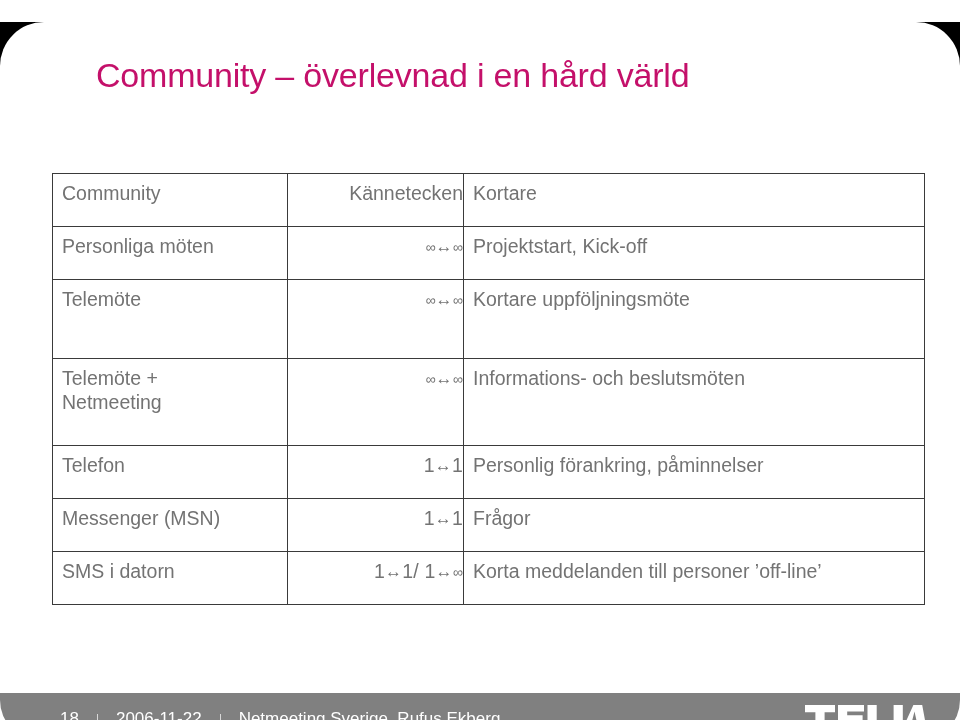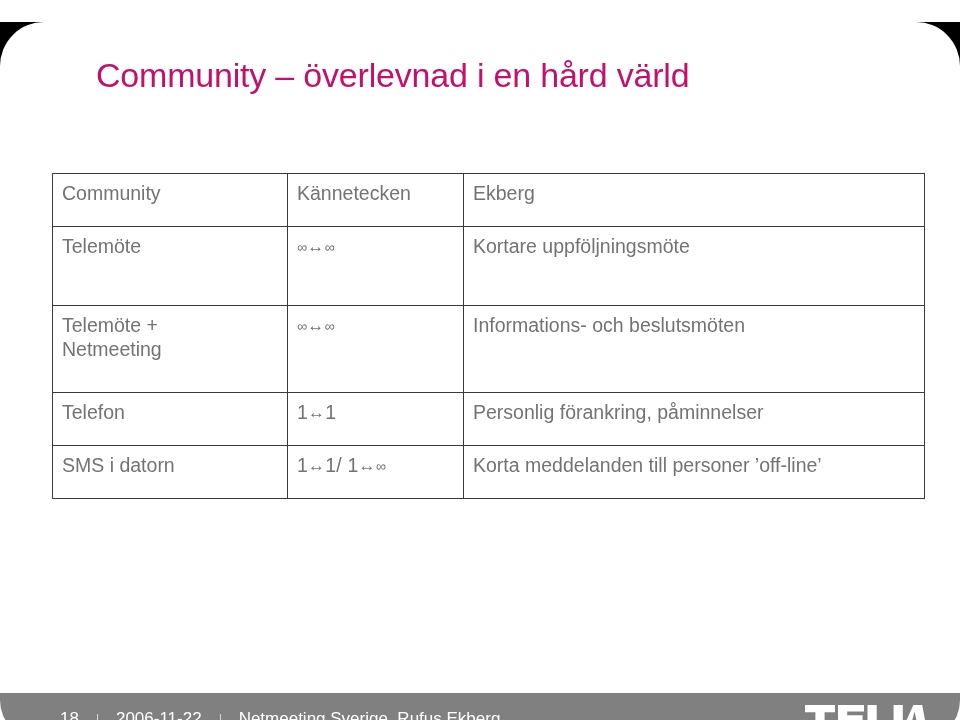--- a/index.html
+++ b/index.html
@@ -71,21 +71,21 @@
     line-height: 1.24;
     padding: 7px 0 7px 9px;
     vertical-align: top;
     overflow: hidden;
   }
   #content-table tr.r-tall td { height: 64px; }
   #content-table tr.r-xtall td { height: 72px; }
   #content-table tr.r-norm td { height: 38px; }
 
   .col-a { width: 225px; }
-  .col-b { width: 166px; }
+  .col-b { width: 166px; text-align: right; }
   .col-c { width: 451px; }
 
   
   .sym {
     white-space: nowrap;
     letter-spacing: 0.2px;
   }
   .sym .inf {
     font-size: 14px;
     position: relative;
@@ -152,37 +152,47 @@
     <div class="inner"></div>
   </div>
 
   <div id="slide-title">Community – överlevnad i en hård värld</div>
 
   <table id="content-table">
     <tbody>
       <tr class="r-norm">
         <td class="col-a">Community</td>
         <td class="col-b">Kännetecken</td>
-        <td class="col-c">Ekberg</td>
+        <td class="col-c">Kortare</td>
       </tr>
+    <tr class="r-norm">
+          <td class="col-a wrap2">Personliga möten</td>
+          <td class="col-b"><span class="sym"><span class="inf">∞</span><span class="arw">↔</span><span class="inf">∞</span></span></td>
+          <td class="col-c">Projektstart, Kick-off</td>
+        </tr>
         <tr class="r-tall">
           <td class="col-a wrap2">Telemöte</td>
           <td class="col-b"><span class="sym"><span class="inf">∞</span><span class="arw">↔</span><span class="inf">∞</span></span></td>
           <td class="col-c">Kortare uppföljningsmöte</td>
         </tr>
         <tr class="r-xtall">
           <td class="col-a wrap2">Telemöte +
 Netmeeting</td>
           <td class="col-b"><span class="sym"><span class="inf">∞</span><span class="arw">↔</span><span class="inf">∞</span></span></td>
           <td class="col-c">Informations- och beslutsmöten</td>
         </tr>
         <tr class="r-norm">
           <td class="col-a wrap2">Telefon</td>
           <td class="col-b"><span class="sym"><span class="num">1</span><span class="arw">↔</span><span class="num">1</span></span></td>
           <td class="col-c">Personlig förankring, påminnelser</td>
+        </tr>
+        <tr class="r-norm">
+          <td class="col-a wrap2">Messenger (MSN)</td>
+          <td class="col-b"><span class="sym"><span class="num">1</span><span class="arw">↔</span><span class="num">1</span></span></td>
+          <td class="col-c">Frågor</td>
         </tr>
         <tr class="r-norm">
           <td class="col-a wrap2">SMS i datorn</td>
           <td class="col-b"><span class="sym"><span class="num">1</span><span class="arw">↔</span><span class="num">1/ 1</span><span class="arw">↔</span><span class="inf">∞</span></span></td>
           <td class="col-c">Korta meddelanden till personer ’off-line’</td>
         </tr>
       </tbody>
   </table>
 
   <div id="footer-bar">

